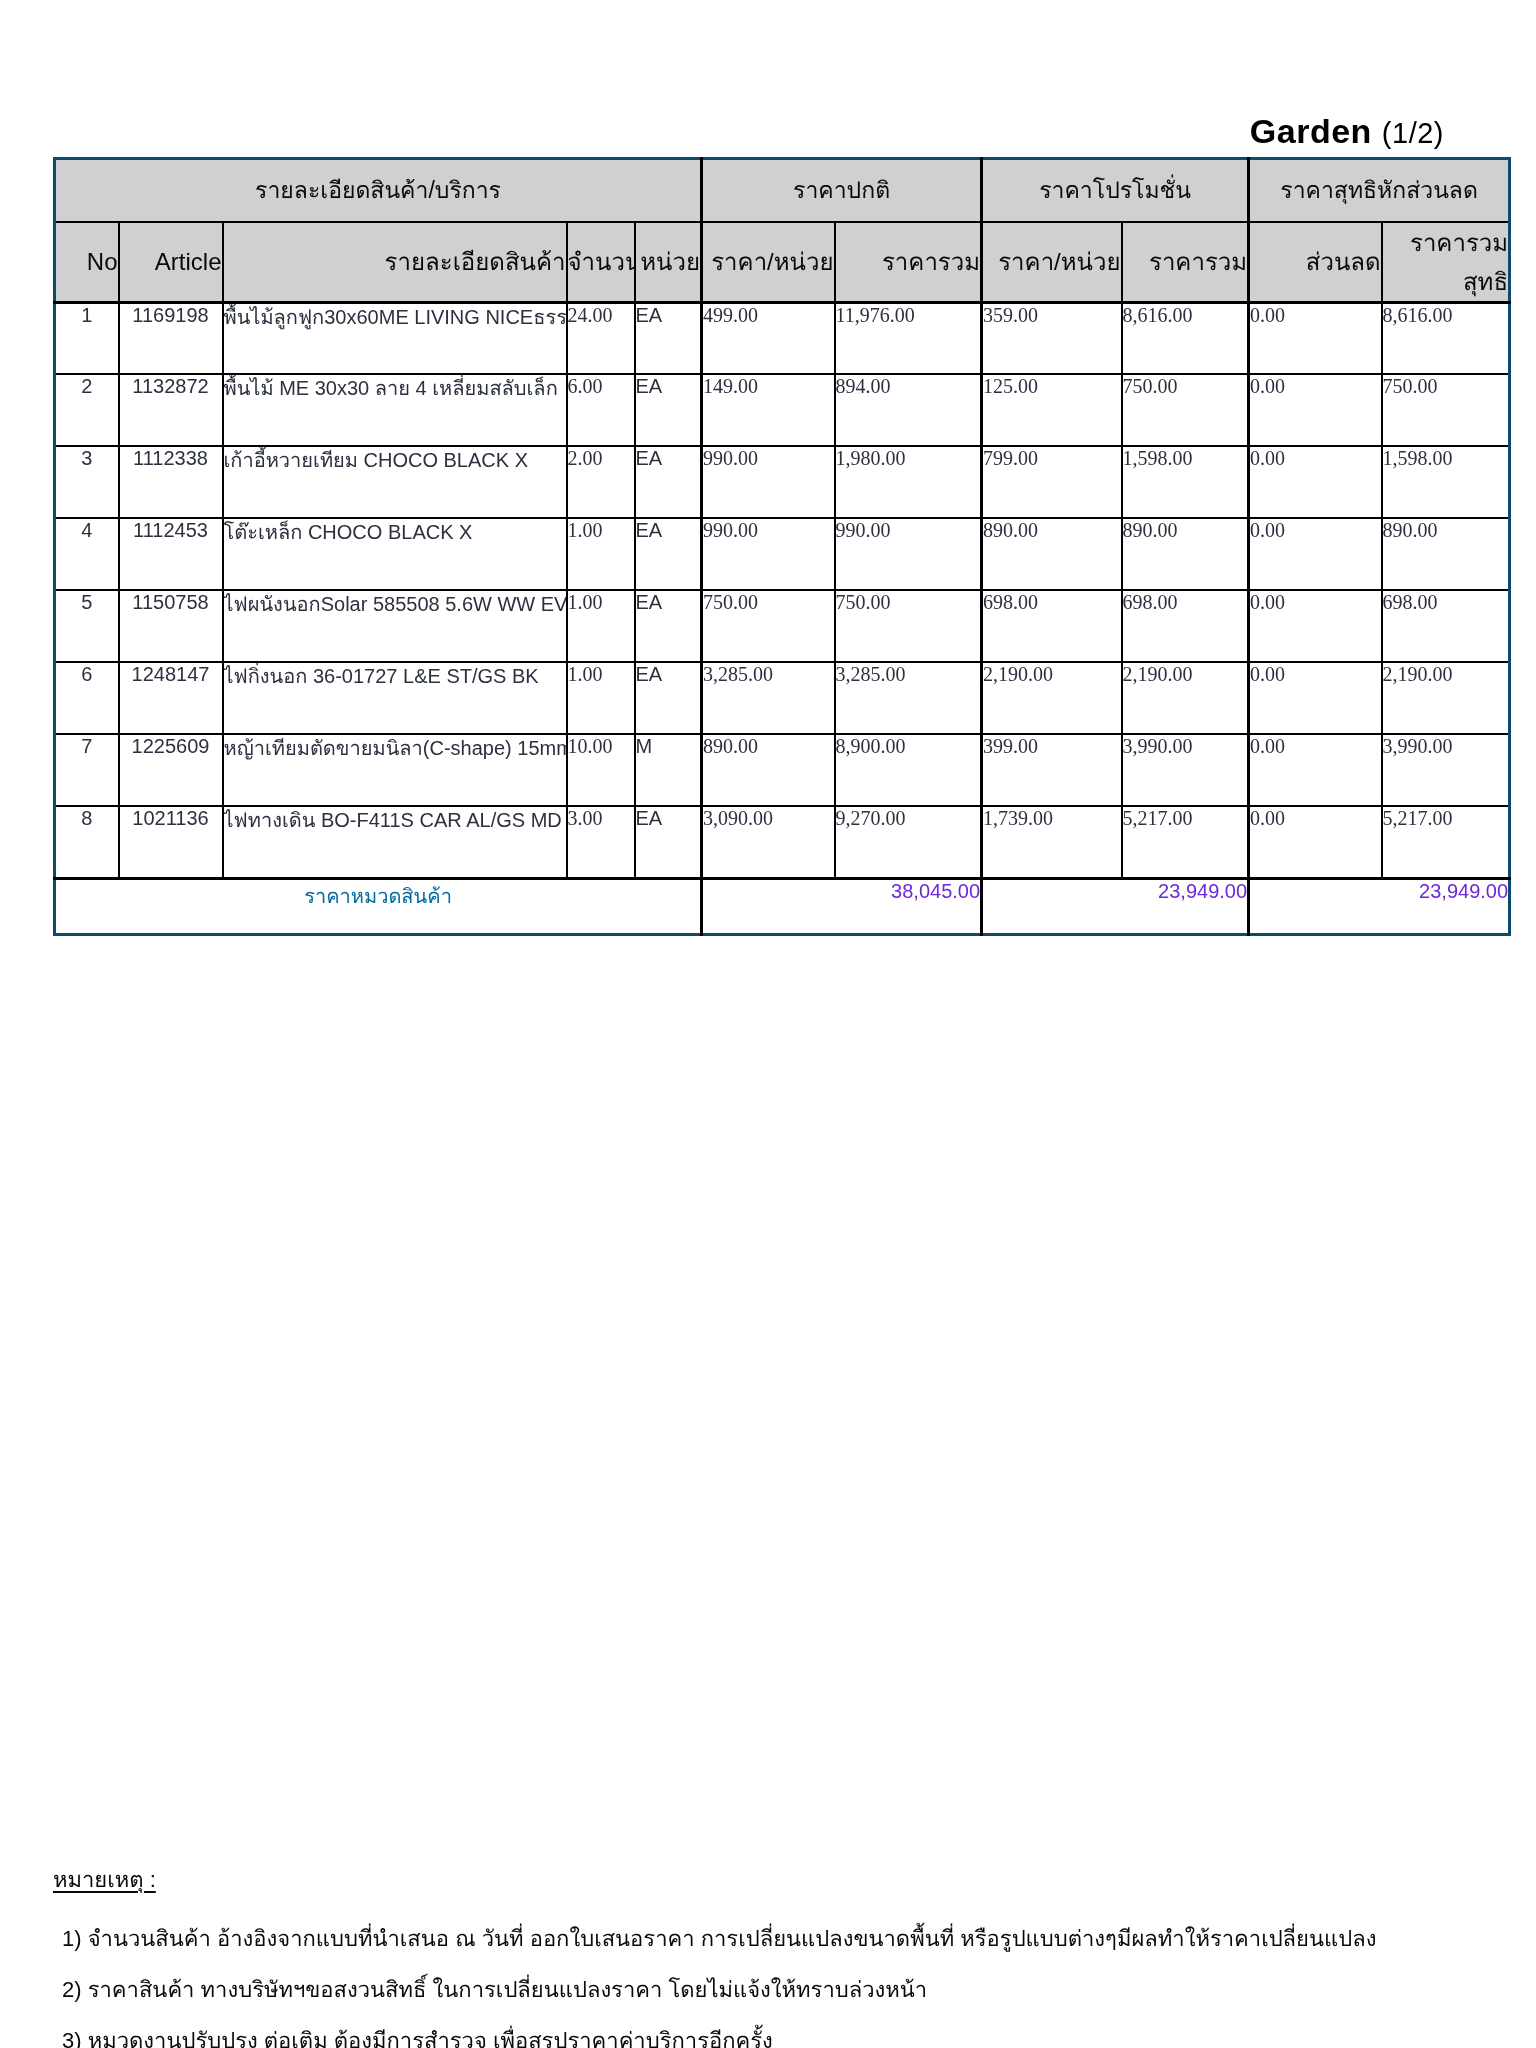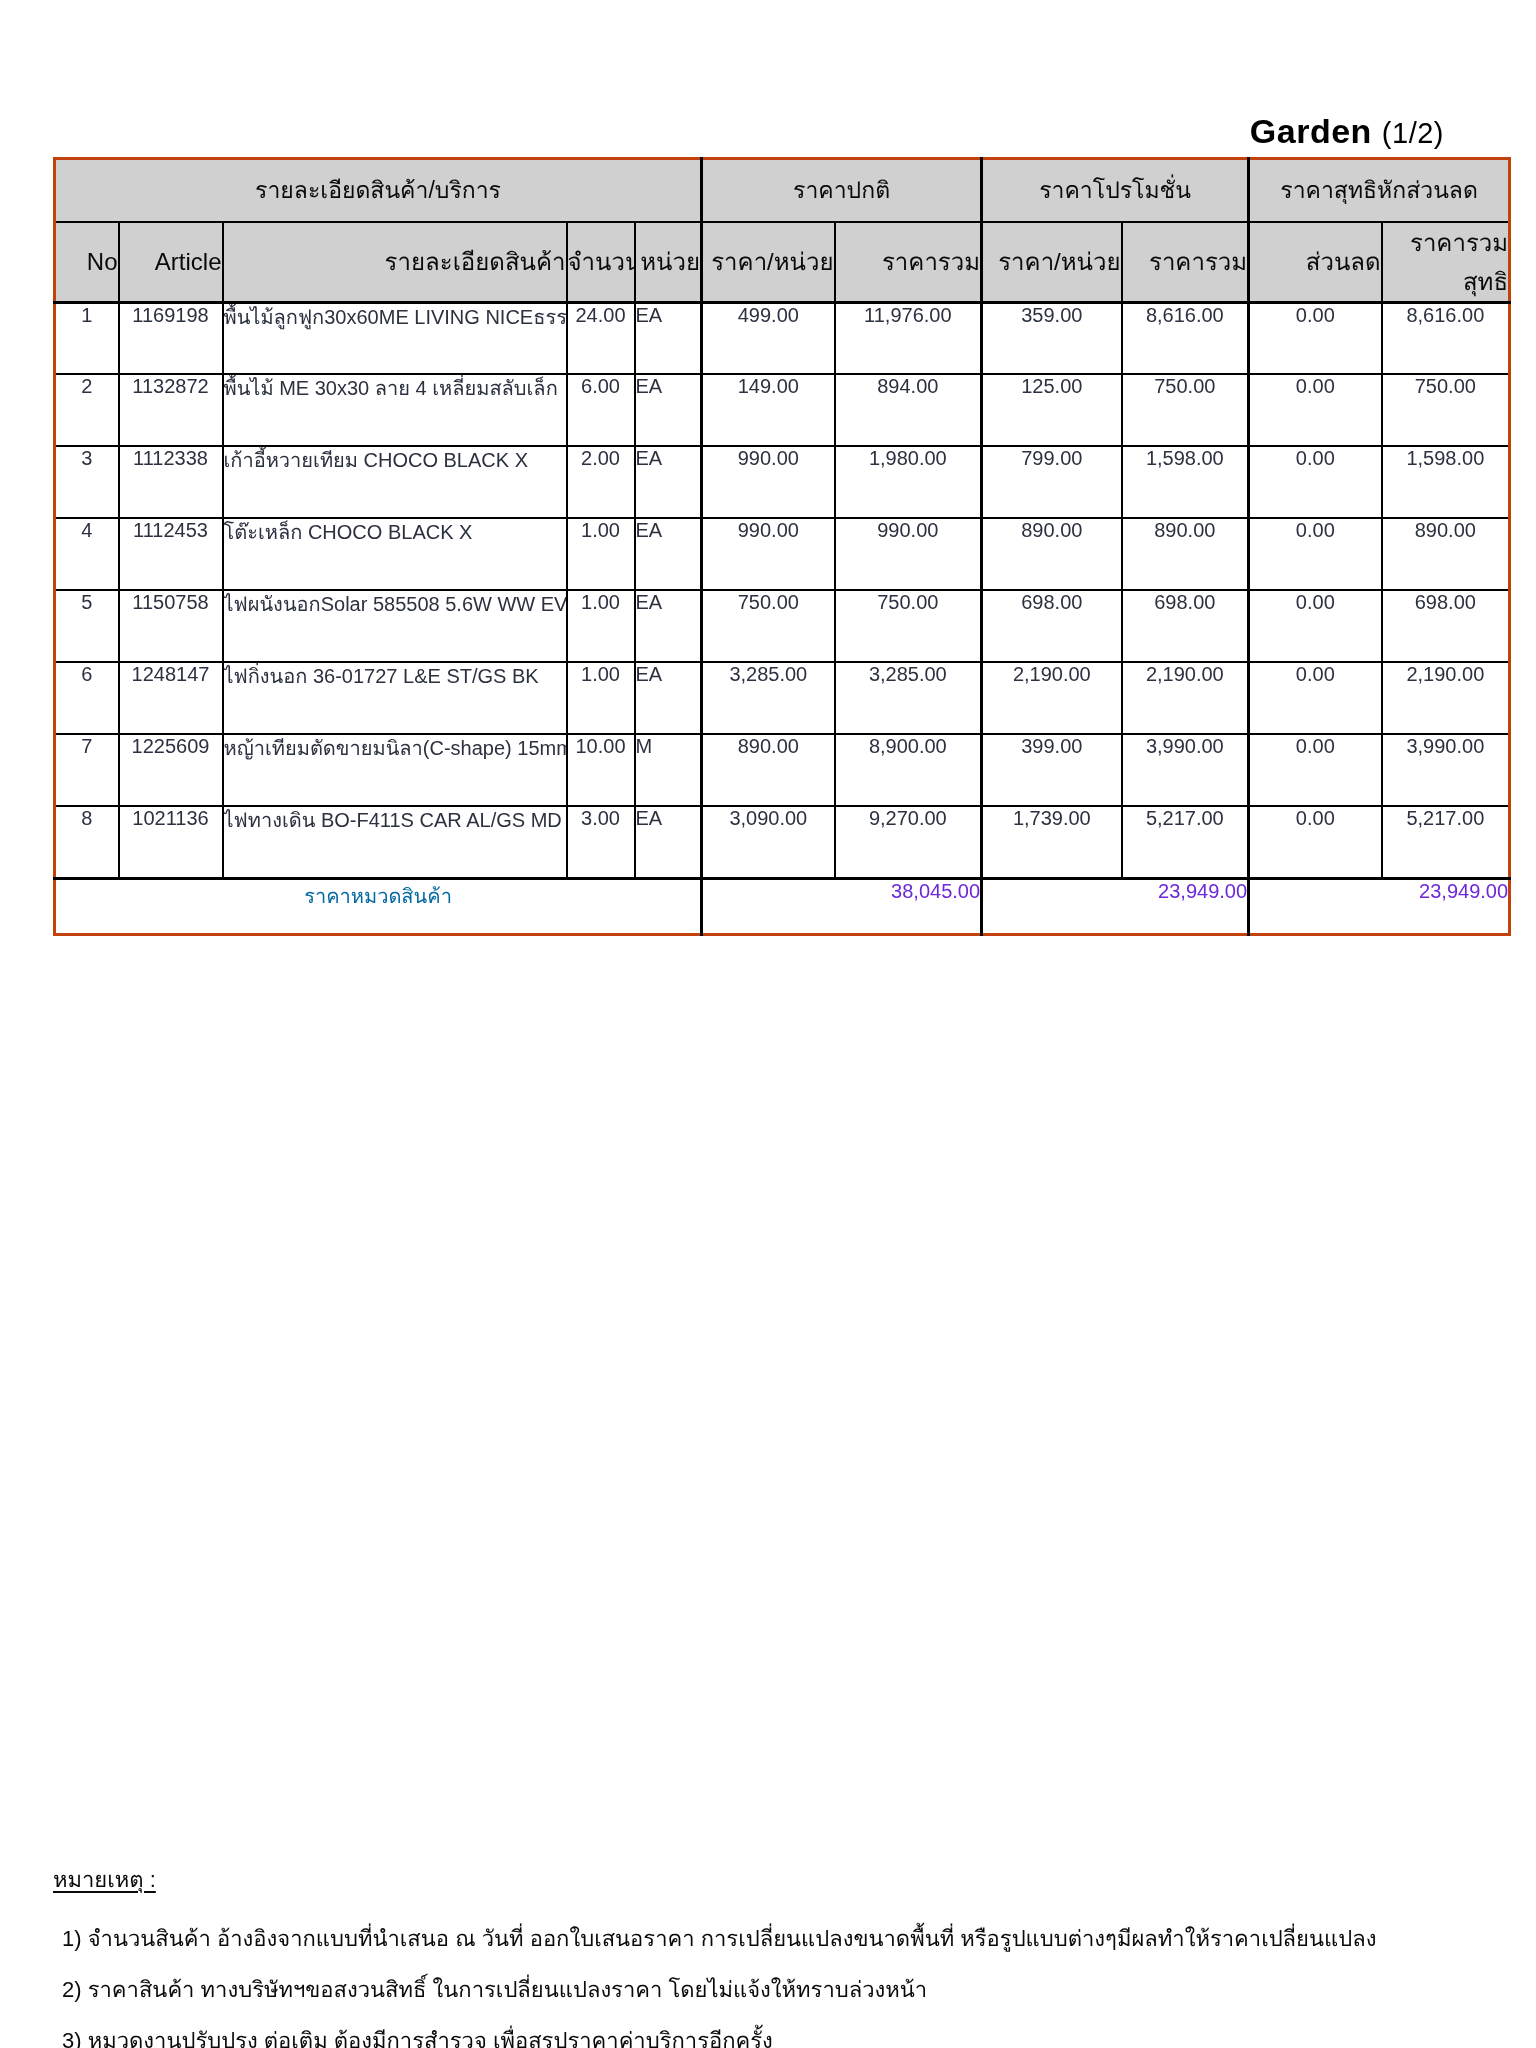--- a/index.html
+++ b/index.html
@@ -26,21 +26,21 @@
     font-size:29px;
     font-weight:normal;
   }
   table.quote{
     position:absolute;
     left:53px;
     top:157px;
     width:1455px;
     border-collapse:collapse;
     table-layout:fixed;
-    border:3px solid #c2410c;
+    border:3px solid #0c4a6e;
   }
   table.quote th, table.quote td{
     border:2px solid #000;
     padding:0;
     overflow:hidden;
     box-sizing:border-box;
   }
   
   .sec-b{border-left:3px solid #000 !important;}
   tr.section-row th{
@@ -75,22 +75,23 @@
     padding-top:16px;
   }
   td.c-desc{
     text-align:left;
     padding:7px 2px 0 6px;
     font-size:19px;
     line-height:1.35;
     white-space:nowrap;
   }
   td.c-num{
-    text-align:center;
+    text-align:left;
     padding:16px 9px 0 0;
+    font-family:Liberation Serif, serif;
   }
   td.c-unit{
     text-align:left;
     padding-top:16px;
   }
   tr.total-row td{
     height:56px;
     vertical-align:top;
     font-size:20px;
     background:#fff;

